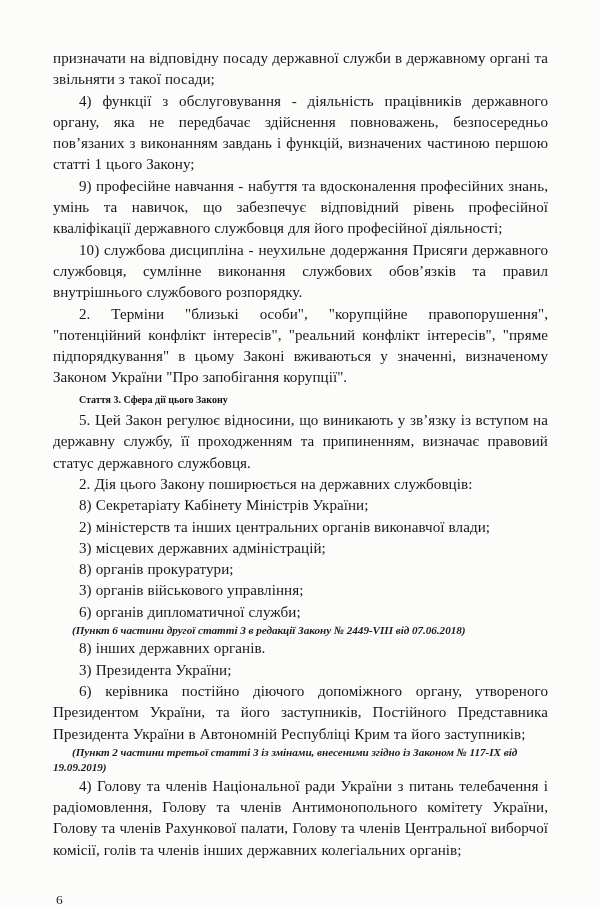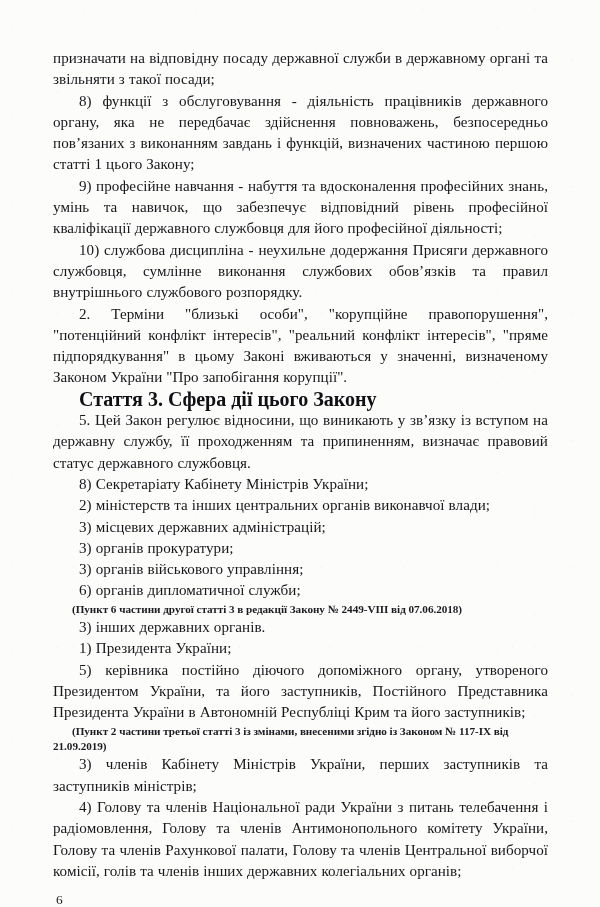--- a/index.html
+++ b/index.html
@@ -63,32 +63,33 @@
     color: #17171b;
   }
 
   
   p.para.cont {
     text-indent: 0;
   }
 
   p.heading {
     margin: 0;
-    font-size: 20px;
+    font-size: 10px;
     line-height: 21.3px;
     text-indent: 26px;
     font-weight: 700;
     text-align: left;
     color: #101014;
   }
 
   p.note {
     margin: 0;
     font-size: 11.2px;
     line-height: 15.4px;
+    font-style: italic;
     font-weight: 600;
     text-indent: 19px;
     text-align: left;
     color: #1b1b20;
     letter-spacing: -.05px;
   }
 
   .page-number {
     position: absolute;
     left: 56px;
@@ -101,36 +102,36 @@
 </style>
 </head>
 <body>
 
 <div class="scan-noise"></div>
 
 <div class="page">
 
   <div class="text-column" id="text-column">
       <p class="para cont">призначати на відповідну посаду державної служби в державному органі та звільняти з такої посади;</p>
-      <p class="para">8) функції з обслуговування - діяльність працівників державного органу, яка не передбачає здійснення повноважень, безпосередньо пов’язаних з виконанням завдань і функцій, визначених частиною першою статті 1 цього Закону;</p>
+      <p class="para">4) функції з обслуговування - діяльність працівників державного органу, яка не передбачає здійснення повноважень, безпосередньо пов’язаних з виконанням завдань і функцій, визначених частиною першою статті 1 цього Закону;</p>
       <p class="para">9) професійне навчання - набуття та вдосконалення професійних знань, умінь та навичок, що забезпечує відповідний рівень професійної кваліфікації державного службовця для його професійної діяльності;</p>
       <p class="para">10) службова дисципліна - неухильне додержання Присяги державного службовця, сумлінне виконання службових обов’язків та правил внутрішнього службового розпорядку.</p>
       <p class="para">2. Терміни "близькі особи", "корупційне правопорушення", "потенційний конфлікт інтересів", "реальний конфлікт інтересів", "пряме підпорядкування" в цьому Законі вживаються у значенні, визначеному Законом України "Про запобігання корупції".</p>
       <p class="heading">Стаття 3. Сфера дії цього Закону</p>
       <p class="para">5. Цей Закон регулює відносини, що виникають у зв’язку із вступом на державну службу, її проходженням та припиненням, визначає правовий статус державного службовця.</p>
+      <p class="para">2. Дія цього Закону поширюється на державних службовців:</p>
       <p class="para">8) Секретаріату Кабінету Міністрів України;</p>
       <p class="para">2) міністерств та інших центральних органів виконавчої влади;</p>
       <p class="para">3) місцевих державних адміністрацій;</p>
-      <p class="para">3) органів прокуратури;</p>
+      <p class="para">8) органів прокуратури;</p>
       <p class="para">3) органів військового управління;</p>
       <p class="para">6) органів дипломатичної служби;</p>
       <p class="note">(Пункт 6 частини другої статті 3 в редакції Закону № 2449-VIII від 07.06.2018)</p>
-      <p class="para">3) інших державних органів.</p>
-      <p class="para">1) Президента України;</p>
-      <p class="para">5) керівника постійно діючого допоміжного органу, утвореного Президентом України, та його заступників, Постійного Представника Президента України в Автономній Республіці Крим та його заступників;</p>
-      <p class="note">(Пункт 2 частини третьої статті 3 із змінами, внесеними згідно із Законом № 117-IX від 21.09.2019)</p>
-      <p class="para">3) членів Кабінету Міністрів України, перших заступників та заступників міністрів;</p>
+      <p class="para">8) інших державних органів.</p>
+      <p class="para">3) Президента України;</p>
+      <p class="para">6) керівника постійно діючого допоміжного органу, утвореного Президентом України, та його заступників, Постійного Представника Президента України в Автономній Республіці Крим та його заступників;</p>
+      <p class="note">(Пункт 2 частини третьої статті 3 із змінами, внесеними згідно із Законом № 117-IX від 19.09.2019)</p>
       <p class="para">4) Голову та членів Національної ради України з питань телебачення і радіомовлення, Голову та членів Антимонопольного комітету України, Голову та членів Рахункової палати, Голову та членів Центральної виборчої комісії, голів та членів інших державних колегіальних органів;</p>
     </div>
 
   <div class="page-number">6</div>
 
 </div>
 
 </body></html>

